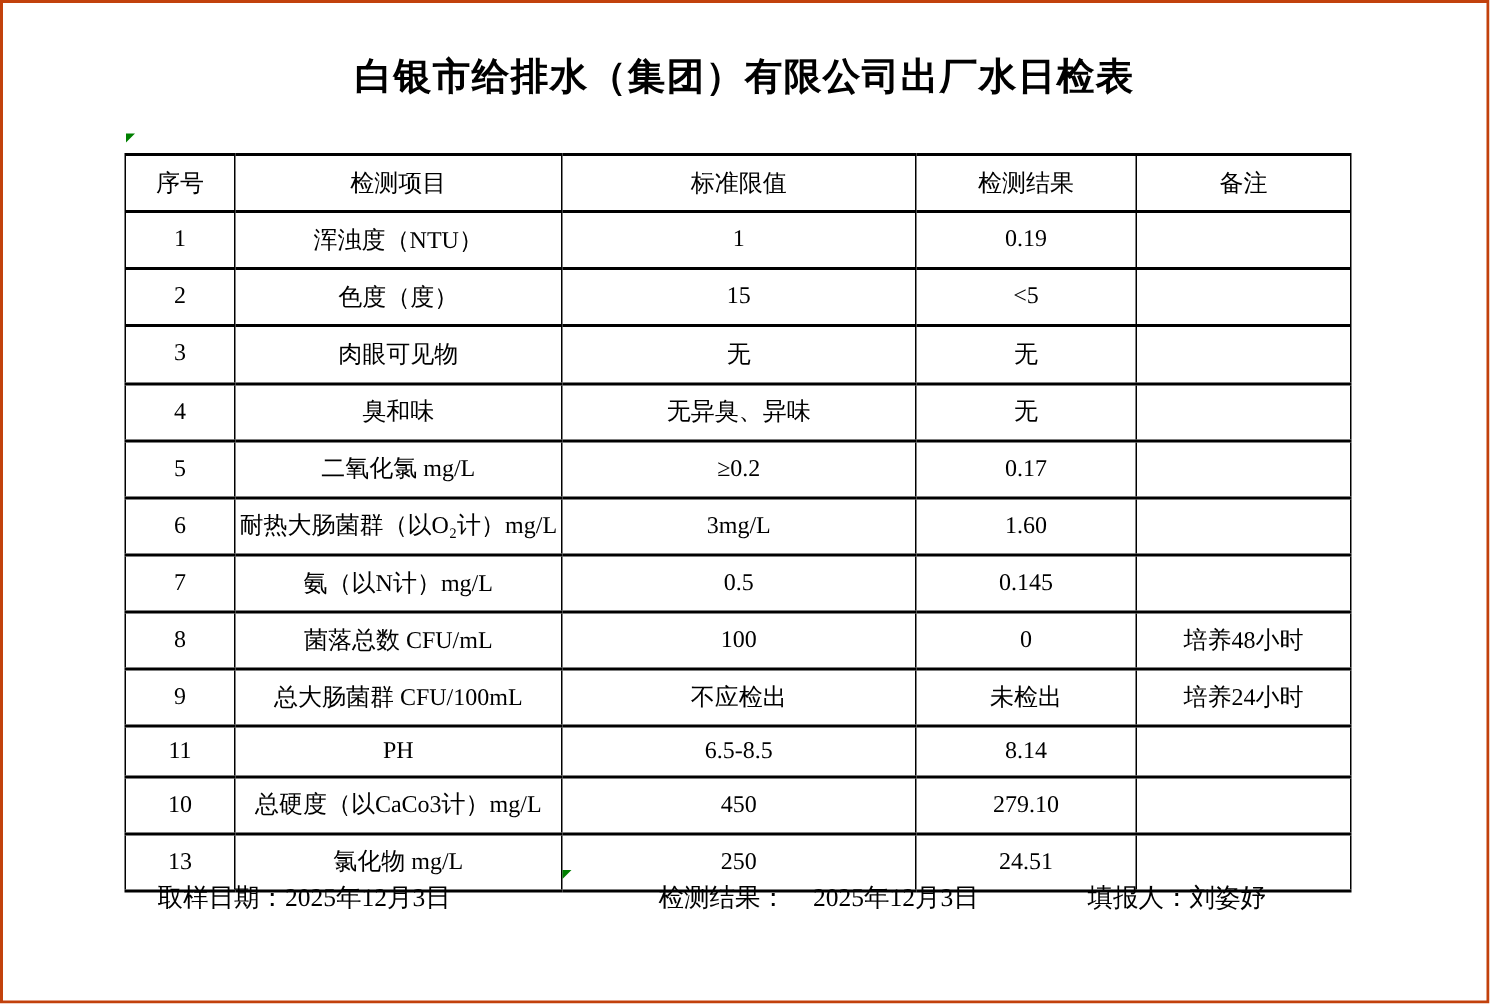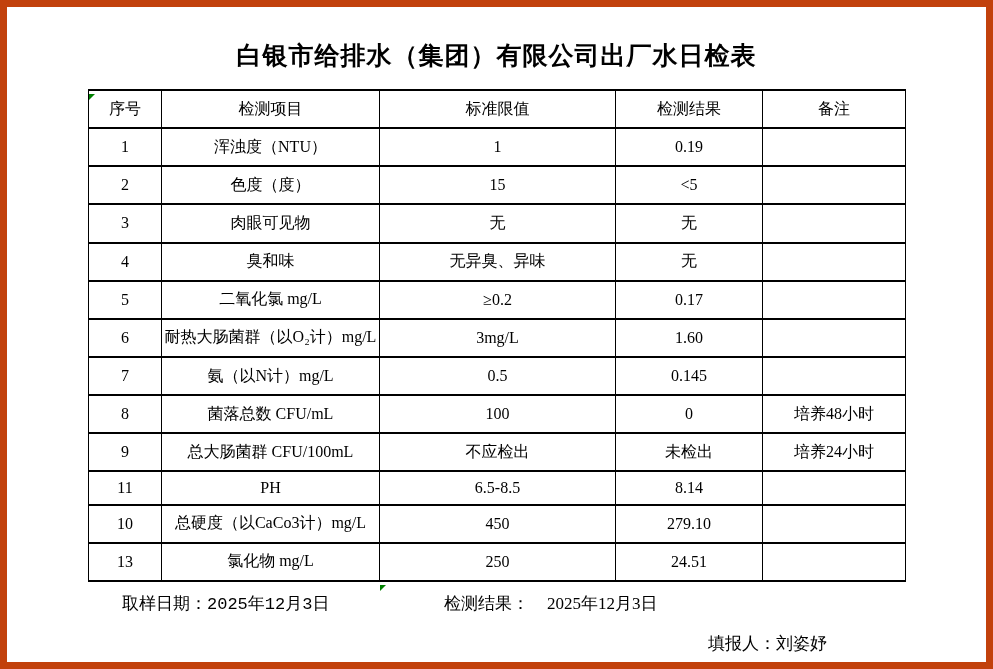--- a/index.html
+++ b/index.html
@@ -2,40 +2,40 @@
 <html><head>
 <meta charset="utf-8">
 <style>
   * { box-sizing: border-box; }
   html, body { margin: 0; padding: 0; background: #ffffff; }
   .page {
     position: relative;
     width: 993px;
     height: 669px;
     background: #ffffff;
-    border: 7px solid #c2410c;
+    border: 2px solid #c2410c;
     font-family: "Liberation Serif", serif;
     color: #000000;
     overflow: hidden;
   }
   .title {
     position: absolute;
     top: 32px;
     left: 0;
     width: 100%;
     text-align: center;
     font-size: 25px;
     font-weight: bold;
     letter-spacing: 1px;
     white-space: nowrap;
   }
   table.inspection {
     position: absolute;
     left: 81px;
-    top: 82px;
+    top: 100px;
     width: 817px;
     height: 493px;
     border-collapse: collapse;
     table-layout: fixed;
   }
   table.inspection th,
   table.inspection td {
     border-top: 2px solid #000;
     border-bottom: 2px solid #000;
     border-left: 1px solid #000;
@@ -56,23 +56,23 @@
     border-right: 6px solid transparent;
   }
   .err-tri.header-corner { left: 82px; top: 87px; }
   .err-tri.footer-corner { left: 373px; top: 578px; }
   .footer-item {
     position: absolute;
     top: 585px;
     font-size: 17px;
     white-space: nowrap;
   }
-  .footer-sampling { left: 115px; font-family: Liberation Mono, monospace; }
+  .footer-sampling { left: 103px; }
   .footer-testdate { left: 437px; }
-  .footer-reporter { left: 701px; margin-top: 40px; }
+  .footer-reporter { left: 723px; }
   .footer-testdate .value { margin-left: 18px; }
 </style>
 </head>
 <body>
 
 <div class="page">
 
   <div class="title">白银市给排水（集团）有限公司出厂水日检表</div>
 
   <table class="inspection">

